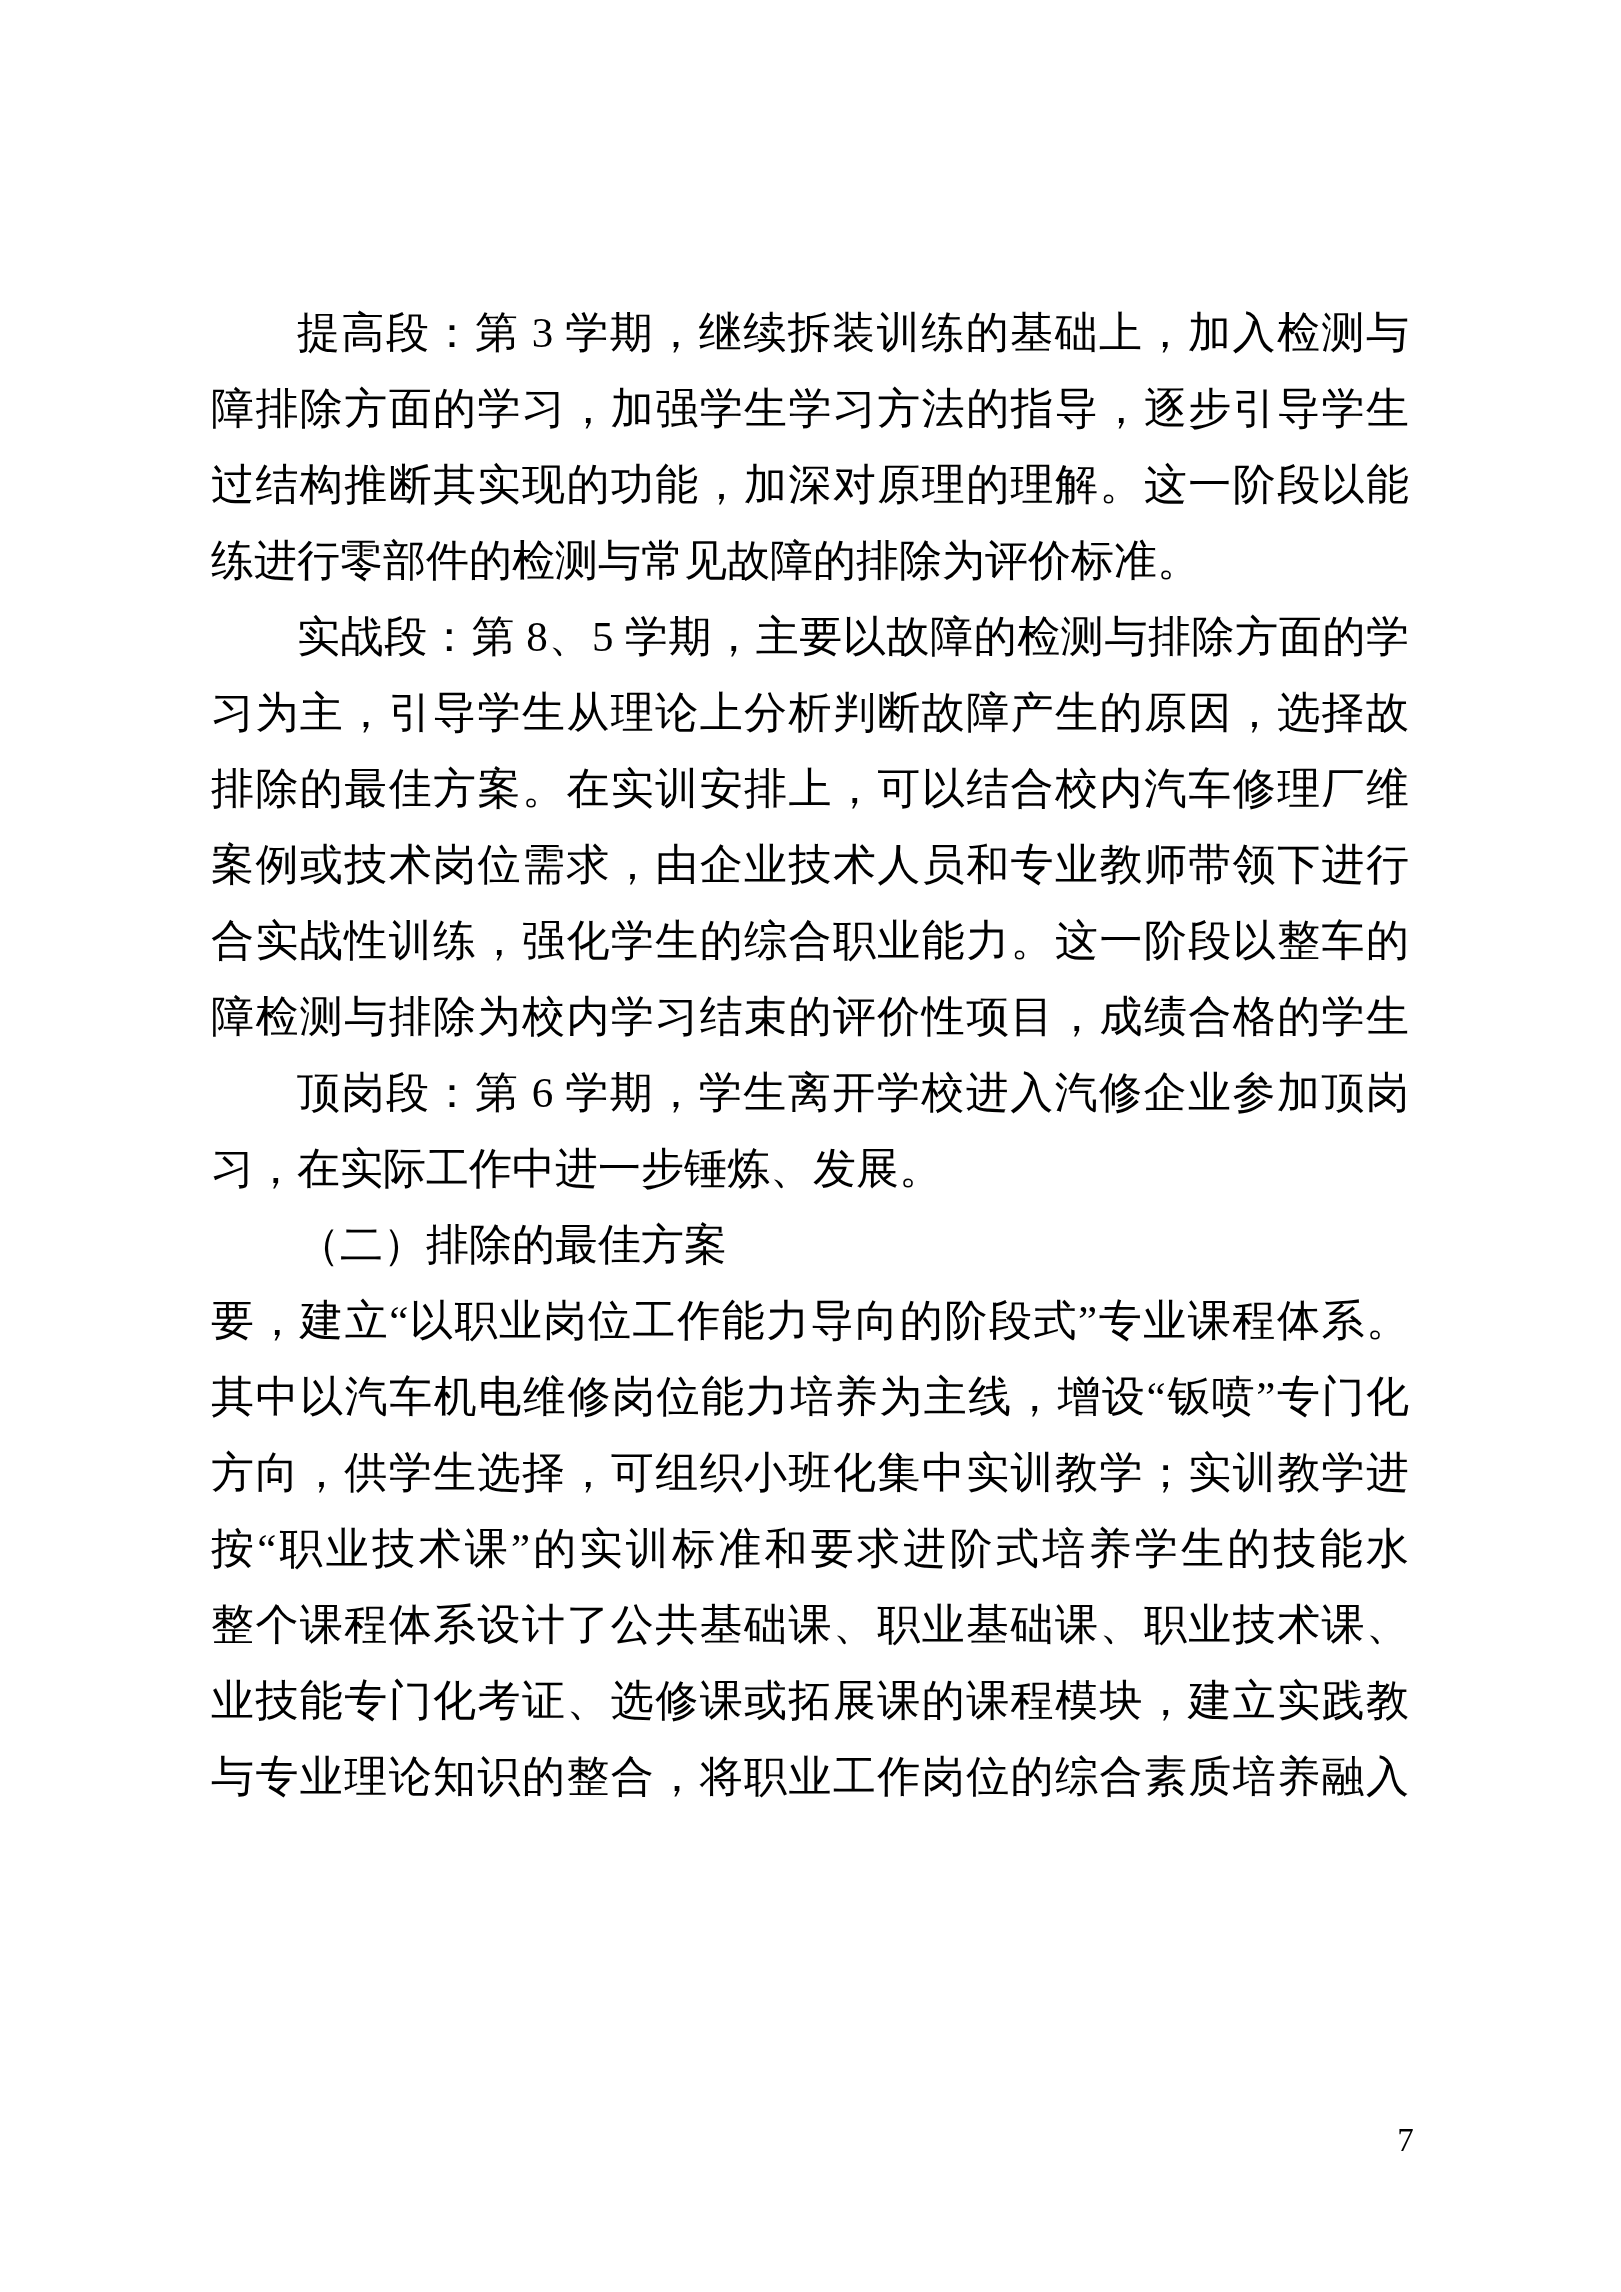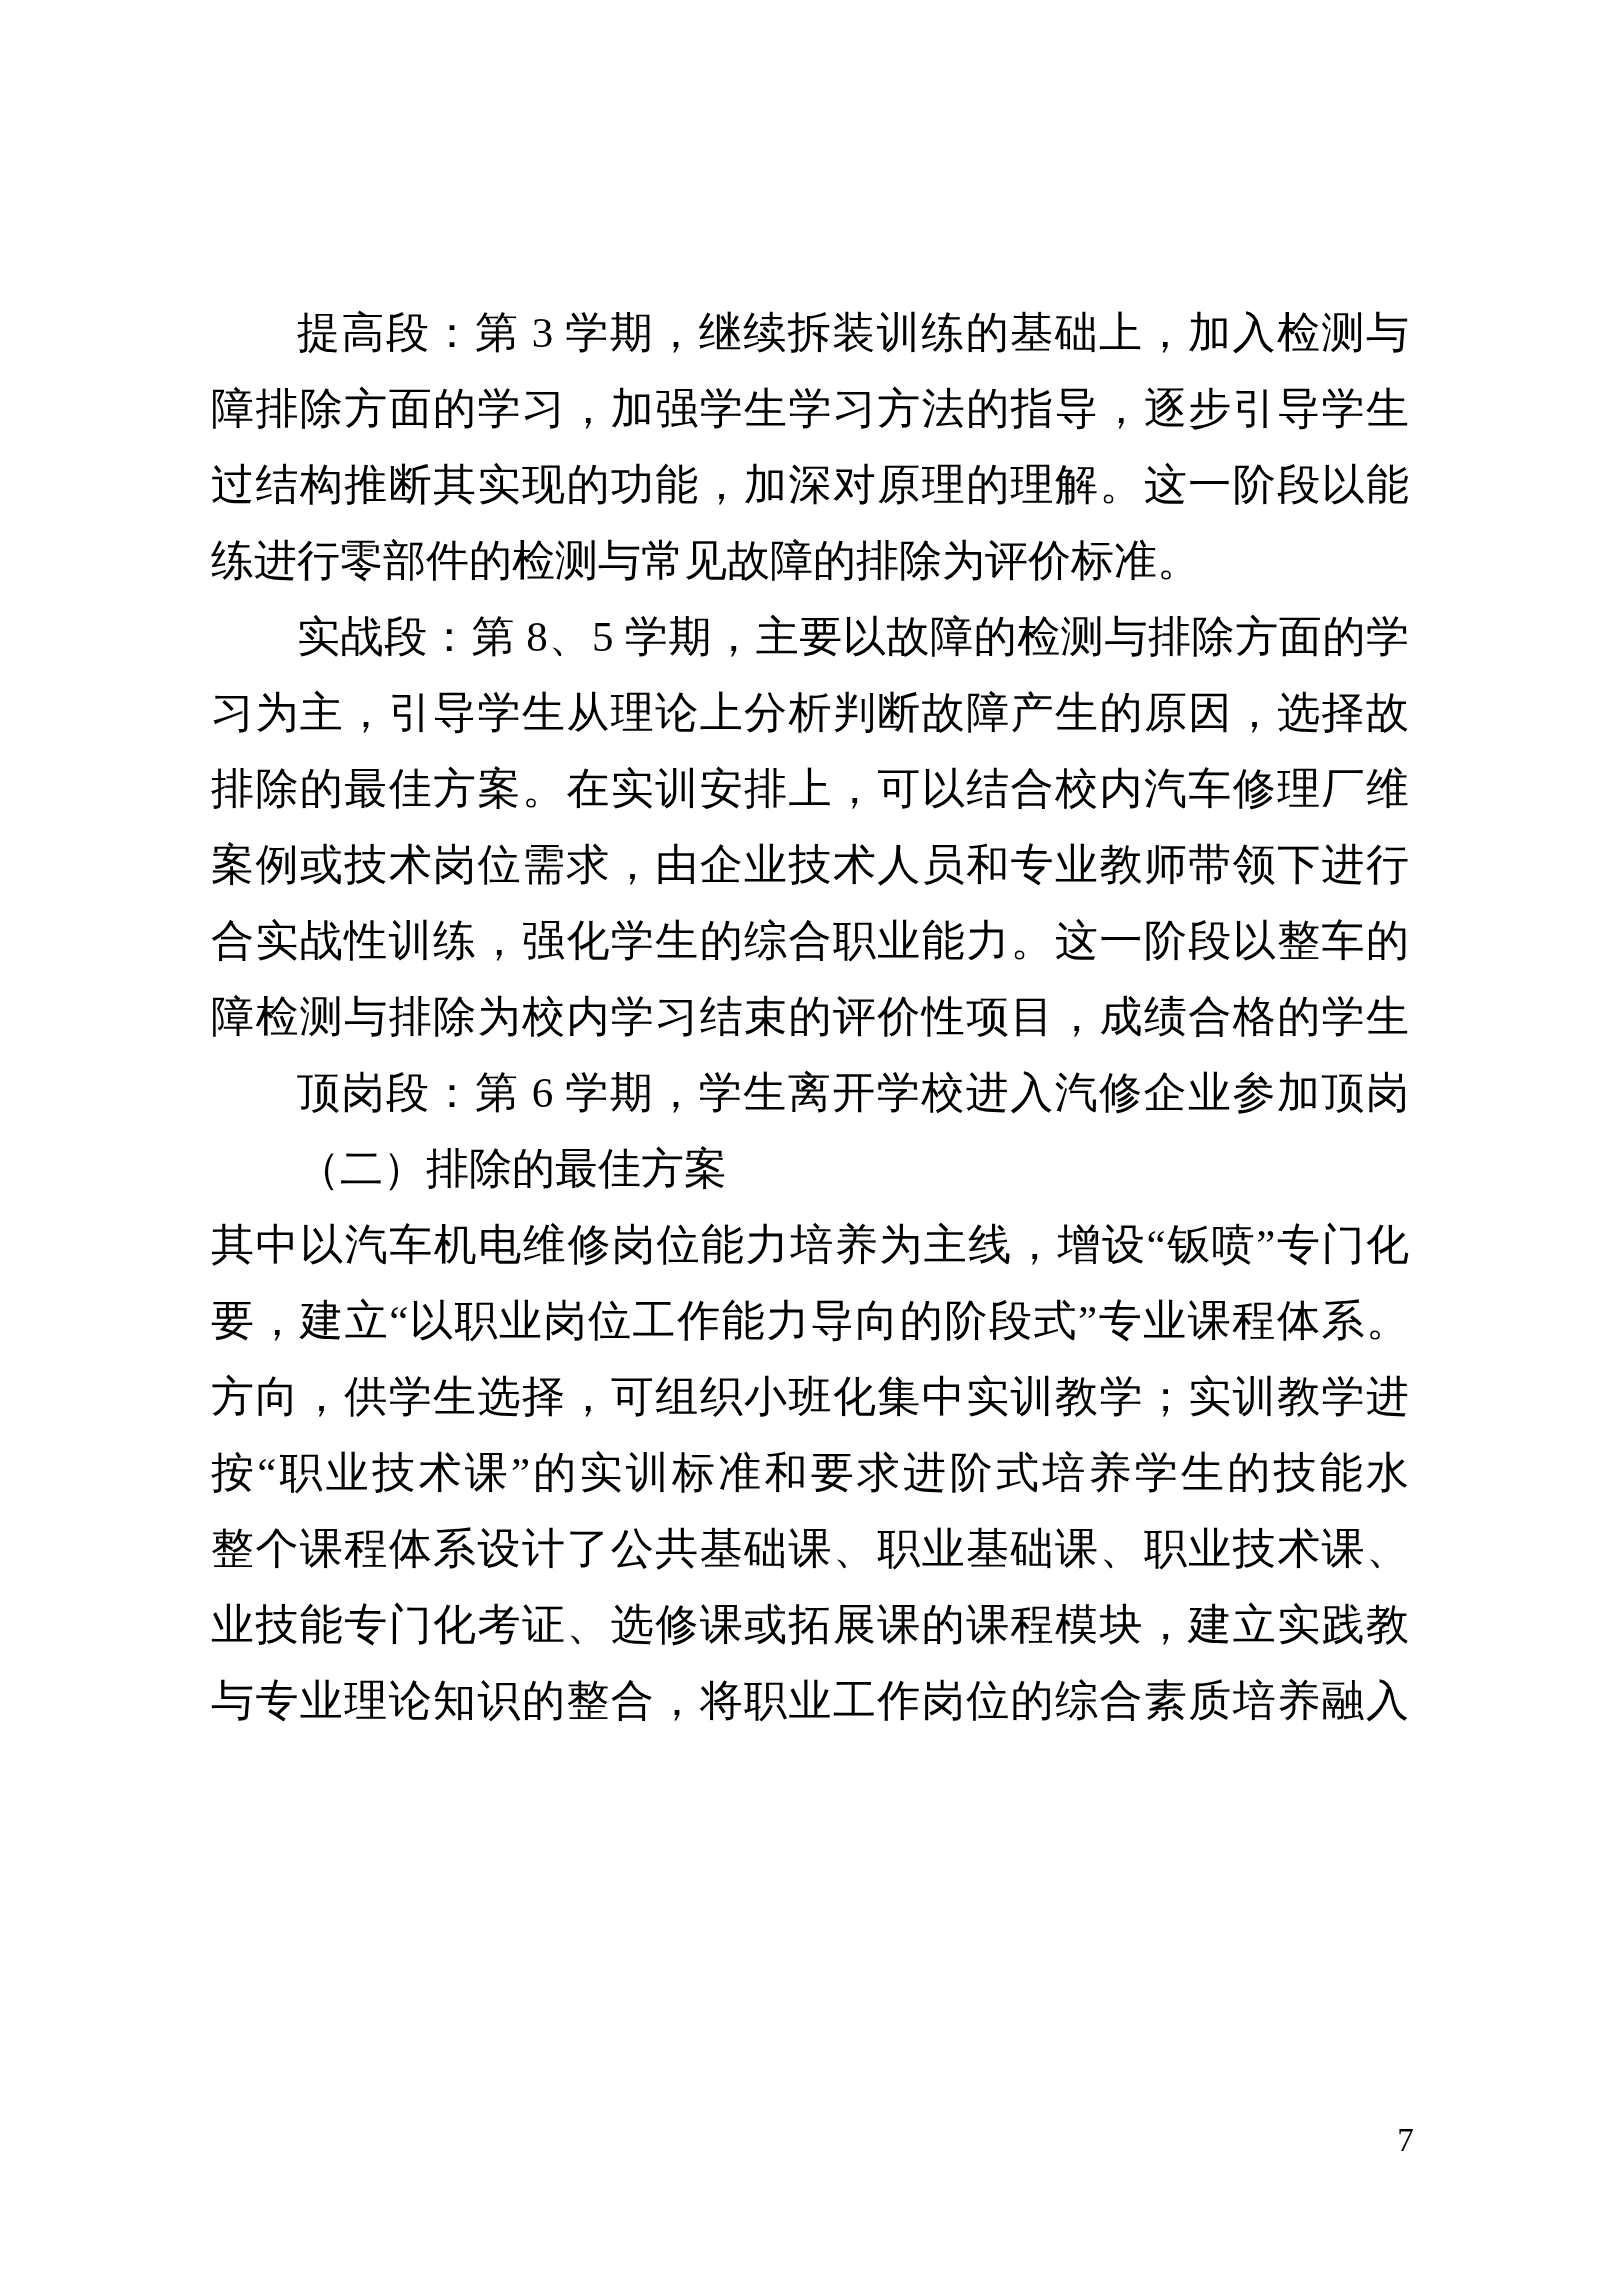--- a/index.html
+++ b/index.html
@@ -61,29 +61,30 @@
       <div class="line ind jf">实战段：第 8、5 学期，主要以故障的检测与排除方面的学</div>
       <div class="line jf">习为主，引导学生从理论上分析判断故障产生的原因，选择故障</div>
       <div class="line jf">排除的最佳方案。在实训安排上，可以结合校内汽车修理厂维修</div>
       <div class="line jf">案例或技术岗位需求，由企业技术人员和专业教师带领下进行综</div>
       <div class="line jf">合实战性训练，强化学生的综合职业能力。这一阶段以整车的故</div>
       <div class="line jf">障检测与排除为校内学习结束的评价性项目，成绩合格的学生才</div>
     </div>
 
     <div class="para">
       <div class="line ind jf">顶岗段：第 6 学期，学生离开学校进入汽修企业参加顶岗实</div>
+      <div class="line">习，在实际工作中进一步锤炼、发展。</div>
     </div>
 
     <div class="para">
       <div class="line ind">（二）排除的最佳方案</div>
     </div>
 
     <div class="para">
+      <div class="line jf">要，建立“以职业岗位工作能力导向的阶段式”专业课程体系。</div>
       <div class="line jf">其中以汽车机电维修岗位能力培养为主线，增设“钣喷”专门化</div>
-      <div class="line jf">要，建立“以职业岗位工作能力导向的阶段式”专业课程体系。</div>
       <div class="line jf">方向，供学生选择，可组织小班化集中实训教学；实训教学进程</div>
       <div class="line jf">按“职业技术课”的实训标准和要求进阶式培养学生的技能水平。</div>
       <div class="line jf">整个课程体系设计了公共基础课、职业基础课、职业技术课、职</div>
       <div class="line jf">业技能专门化考证、选修课或拓展课的课程模块，建立实践教学</div>
       <div class="line jf">与专业理论知识的整合，将职业工作岗位的综合素质培养融入课</div>
     </div>
 
   </div>
 
   <div class="page-number">7</div>

